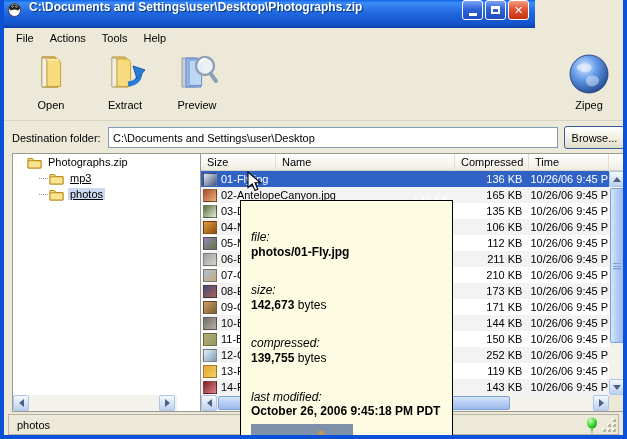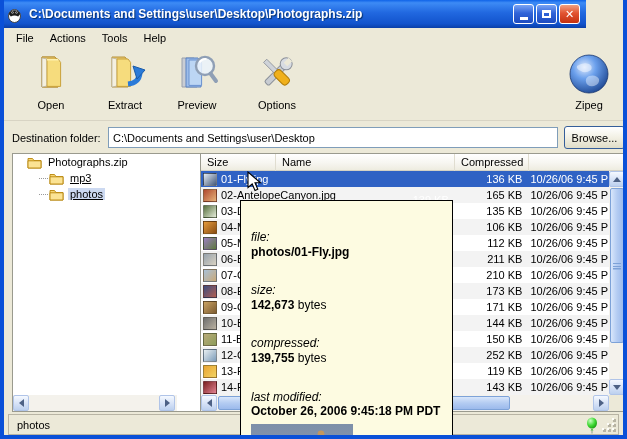--- a/index.html
+++ b/index.html
@@ -3,23 +3,23 @@
 <meta charset="utf-8">
 <style>
   * { margin:0; padding:0; box-sizing:border-box; }
   html,body { width:627px; height:439px; overflow:hidden; }
   body { font-family:"Liberation Sans", sans-serif; font-size:11px; color:#000; }
   #win { position:absolute; left:0; top:0; width:627px; height:439px;
          background:#ece9d8; border-left:4px solid #0a50d8; border-right:4px solid #0a50d8;
          border-bottom:4px solid #0a50d8; overflow:hidden; }
 
   
-  .titlebar { position:absolute; left:-4px; top:0; width:586px; height:28px;
+  .titlebar { position:absolute; left:-4px; top:0; width:535px; height:28px;
     background:linear-gradient(180deg,#0f63e8 0%,#3d8bf5 10%,#2168e0 45%,#1253cc 85%,#0a3fa8 100%);
-    display:flex; align-items:center; padding:0 6px; }
+    display:flex; align-items:flex-start; padding:0 6px; }
   .apptitle { color:#fff; font-size:12px; font-weight:bold; text-shadow:1px 1px 1px #05306b;
     margin-left:6px; white-space:nowrap; overflow:hidden; flex:1; }
   .winbtns { display:flex; gap:2px; }
   .wbtn { width:21px; height:20px; border-radius:3px; border:1px solid #fff;
     display:flex; align-items:center; justify-content:center; color:#fff; font-size:11px;
     background:linear-gradient(180deg,#7aa4f5 0%,#3064d8 45%,#1e4cc0 100%); }
   .wbtn.close { background:linear-gradient(180deg,#f0a080 0%,#e25432 45%,#c43010 100%); }
   .wbtn .minglyph { width:8px; height:3px; background:#fff; margin-top:9px; }
   .wbtn .maxglyph { width:9px; height:8px; border:2px solid #fff; border-top-width:3px; }
 
@@ -195,36 +195,20 @@
           <path d="M8 6 h12 l3 4 v25 h-15 z" fill="#c9cdd4" stroke="#9aa0ac"></path>
           <path d="M12 6 h12 l3 4 v25 h-15 z" fill="#9dbdea" stroke="#5a82c0"></path>
           <path d="M15 8 h10 l2.6 3.4 v22 h-12.6 z" fill="#bcd6f4" stroke="#6a92d0"></path>
           <circle cx="31" cy="14" r="9" fill="rgba(235,243,252,0.85)" stroke="#8f9fb5" stroke-width="2.4"></circle>
           <line x1="36.5" y1="21.5" x2="42" y2="29" stroke="#8f9fb5" stroke-width="4" stroke-linecap="round"></line>
           <path d="M25.5 10.5 a7 7 0 0 1 7-3.5" fill="none" stroke="#fff" stroke-width="2"></path>
         </svg>
       </div>
       <div class="tlabel">Preview</div>
     </div>
-    <div class="tbtn" style="left:240px">
-      <div class="ticon">
-        <svg width="46" height="44" viewBox="0 0 46 44">
-          <g transform="rotate(45 23 21)">
-            <rect x="20" y="10" width="6" height="26" rx="2" fill="#c8ccd2" stroke="#8a8f98"></rect>
-            <circle cx="23" cy="8" r="6" fill="#d8dce2" stroke="#8a8f98"></circle>
-            <rect x="20.5" y="2" width="5" height="7" fill="#ece9d8"></rect>
-          </g>
-          <g transform="rotate(-45 23 21)">
-            <rect x="21" y="4" width="4.5" height="16" fill="#cfd3d9" stroke="#8a8f98" stroke-width="0.8"></rect>
-            <rect x="19" y="19" width="8.5" height="17" rx="3.5" fill="#f0b01a" stroke="#b07c08"></rect>
-          </g>
-        </svg>
-      </div>
-      <div class="tlabel">Options</div>
-    </div>
     <div class="tbtn" style="left:552px">
       <div class="ticon">
         <svg width="44" height="44" viewBox="0 0 44 44">
           <defs>
             <radialGradient id="gl" cx="38%" cy="32%" r="75%">
               <stop offset="0%" stop-color="#dfeafc"></stop>
                 <stop offset="40%" stop-color="#6ba0ec"></stop>
               <stop offset="100%" stop-color="#1b448f"></stop>
             </radialGradient>
           </defs>
@@ -290,20 +274,21 @@
         <i></i>
         <i></i>
       </div>
   </div>
 
   <div class="listpanel">
     <div class="lheader">
       <div class="hseg hsize">Size</div>
       <div class="hseg hname">Name</div>
       <div class="hseg hcomp">Compressed</div>
+      <div class="hseg htime">Time</div>
       <div class="hseg hfill"></div>
     </div>
     <div class="rows">
 
     <div class="lrow sel">
         <span class="thumb" style="--c1: #e3ebf4; --c2: #44597a;"></span>
         <span class="cell cname">01-Fly.jpg</span>
         <span class="cell csize">139 KB</span>
         <span class="cell ccomp">136 KB</span>
         <span class="cell ctime">10/26/06 9:45 P</span>

